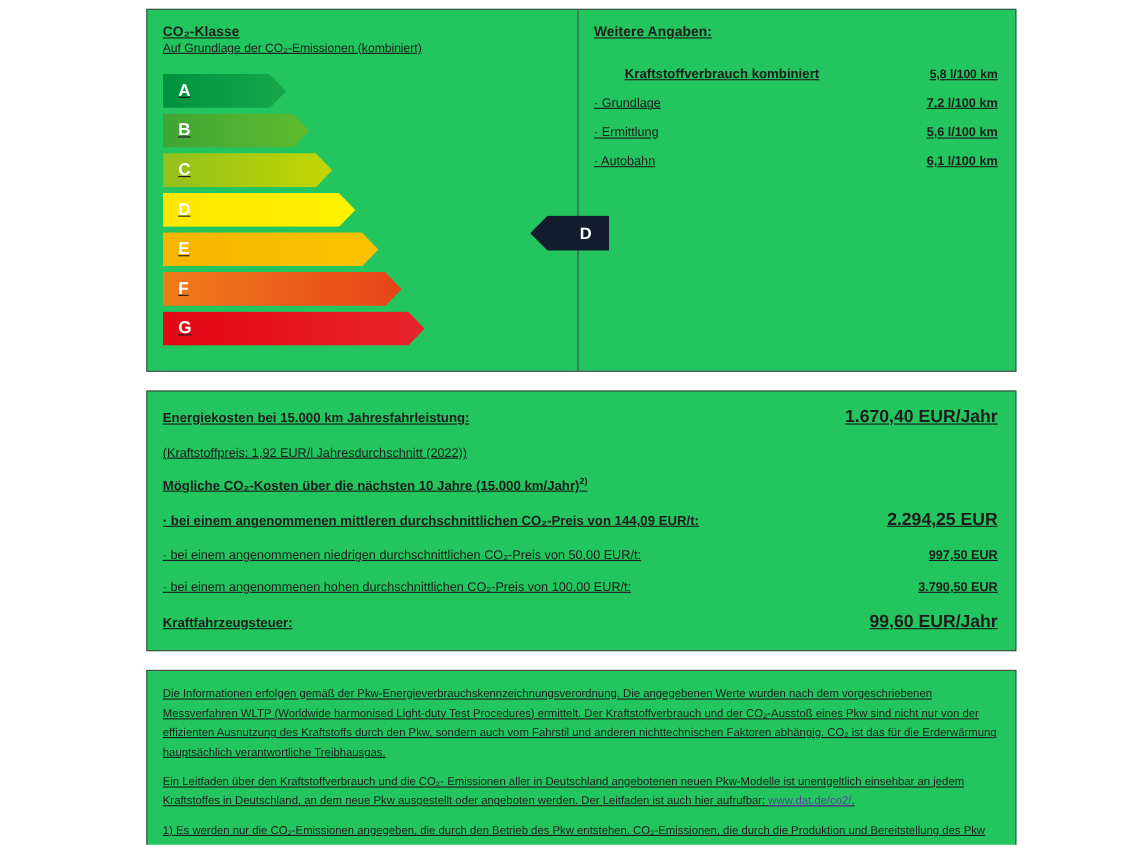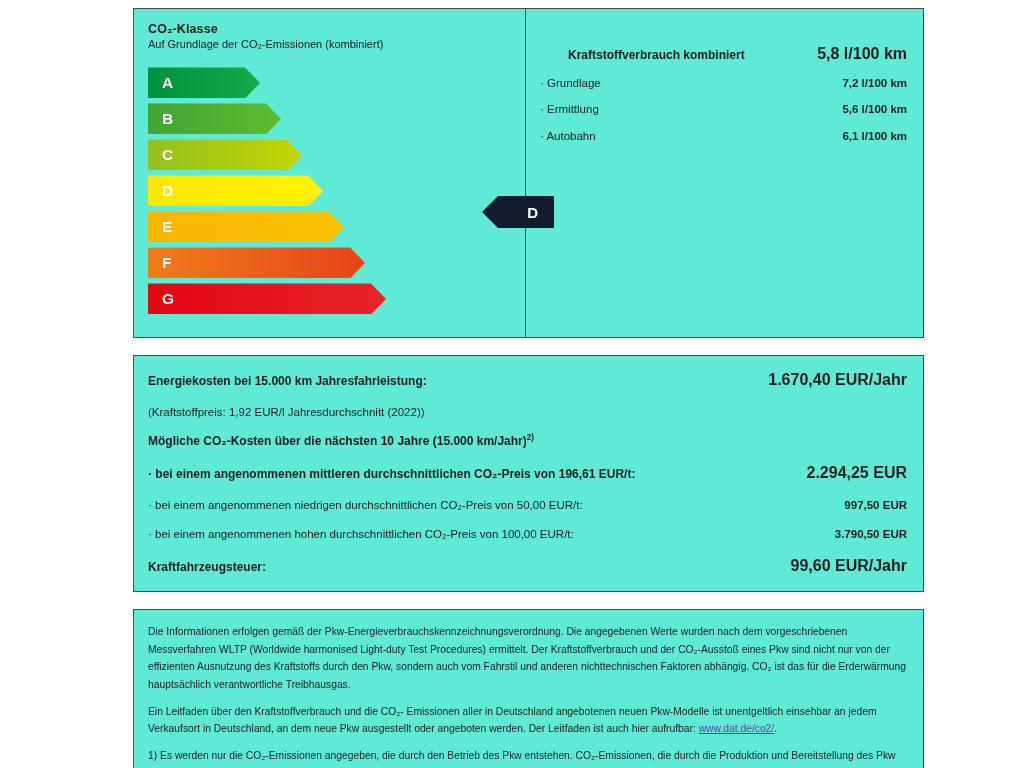--- a/index.html
+++ b/index.html
@@ -19,22 +19,23 @@
 
   .sheet {
     position: absolute;
     left: 133px;
     top: 8px;
     width: 791px;
   }
 
   .panel {
     border: 1.6px solid #4a4a4a;
-    background: #5eead4;
-    box-sizing: border-box;
+    background: #22c55e;
+    box-sizing: border-box;
+    text-decoration: underline;
   }
 
   
   #panel-class {
     height: 330px;
     display: flex;
     flex-direction: row;
   }
   .panel-left {
     width: 392px;
@@ -114,21 +115,21 @@
     line-height: 1.25;
   }
   .kv.main {
     font-weight: bold;
     font-size: 12px;
     margin-top: 22px;
     padding-left: 28px;
   }
   .kv.item { margin-top: 12px; }
   .kv .val { font-weight: bold; font-size: 11.5px; white-space: nowrap; }
-  .kv.main .val { font-size: 16px; }
+  .kv.main .val { font-size: 11px; }
 
   
   #panel-costs {
     margin-top: 17px;
     padding: 14px 16px 14px 14px;
     box-sizing: border-box;
   }
   .cost-row {
     display: flex;
     justify-content: space-between;
@@ -215,20 +216,23 @@
             </div>
           </div>
         </div>
 
       <div class="marker" id="class-marker">
         <span>D</span>
       </div>
     </div>
 
     <div class="panel-right">
+      <div class="hd">
+        <span>Weitere Angaben:</span>
+      </div>
 
       <div class="kv main">
         <span class="lbl">Kraftstoffverbrauch kombiniert</span>
         <span class="val">5,8 l/100 km</span>
       </div>
 
       <div id="consumption-items">
           <div class="kv item">
             <span class="lbl">· Grundlage</span>
             <span class="val">7,2 l/100 km</span>
@@ -257,21 +261,21 @@
       <span class="val"></span>
     </div>
 
     <div class="cost-row b spaced">
       <span class="lbl"><span>Mögliche CO₂-Kosten über die nächsten 10 Jahre (15.000 km/Jahr)</span><sup>2)</sup></span>
       <span class="val"></span>
     </div>
 
     <div id="co2-cost-rows">
         <div class="cost-row spaced b">
-          <span class="lbl" style="font-weight: bold;">· bei einem angenommenen mittleren durchschnittlichen CO₂-Preis von 196,61 EUR/t:</span>
+          <span class="lbl" style="font-weight: bold;">· bei einem angenommenen mittleren durchschnittlichen CO₂-Preis von 144,09 EUR/t:</span>
           <span class="val">2.294,25 EUR</span>
         </div>
         <div class="cost-row spaced">
           <span class="lbl">· bei einem angenommenen niedrigen durchschnittlichen CO₂-Preis von 50,00 EUR/t:</span>
           <span class="val">997,50 EUR</span>
         </div>
         <div class="cost-row spaced">
           <span class="lbl">· bei einem angenommenen hohen durchschnittlichen CO₂-Preis von 100,00 EUR/t:</span>
           <span class="val">3.790,50 EUR</span>
         </div>
@@ -279,18 +283,18 @@
 
     <div class="cost-row b spaced">
       <span class="lbl">Kraftfahrzeugsteuer:</span>
       <span class="val">99,60 EUR/Jahr</span>
     </div>
   </div>
 
   <div class="panel" id="panel-legal">
     <p class="legal-p">Die Informationen erfolgen gemäß der Pkw-Energieverbrauchskennzeichnungsverordnung. Die angegebenen Werte wurden nach dem vorgeschriebenen Messverfahren WLTP (Worldwide harmonised Light-duty Test Procedures) ermittelt. Der Kraftstoffverbrauch und der CO₂-Ausstoß eines Pkw sind nicht nur von der effizienten Ausnutzung des Kraftstoffs durch den Pkw, sondern auch vom Fahrstil und anderen nichttechnischen Faktoren abhängig. CO₂ ist das für die Erderwärmung hauptsächlich verantwortliche Treibhausgas.</p>
     <p class="legal-p">
-      <span>Ein Leitfaden über den Kraftstoffverbrauch und die CO₂- Emissionen aller in Deutschland angebotenen neuen Pkw-Modelle ist unentgeltlich einsehbar an jedem Verkaufsort in Deutschland, an dem neue Pkw ausgestellt oder angeboten werden. Der Leitfaden ist auch hier aufrufbar: </span><a class="dat-link" href="#">www.dat.de/co2/</a><span>.</span>
+      <span>Ein Leitfaden über den Kraftstoffverbrauch und die CO₂- Emissionen aller in Deutschland angebotenen neuen Pkw-Modelle ist unentgeltlich einsehbar an jedem Kraftstoffes in Deutschland, an dem neue Pkw ausgestellt oder angeboten werden. Der Leitfaden ist auch hier aufrufbar: </span><a class="dat-link" href="#">www.dat.de/co2/</a><span>.</span>
     </p>
     <p class="legal-p">1) Es werden nur die CO₂-Emissionen angegeben, die durch den Betrieb des Pkw entstehen. CO₂-Emissionen, die durch die Produktion und Bereitstellung des Pkw sowie des Kraftstoffes bzw. der Energieträger entstehen oder vermieden werden, werden bei der Ermittlung der CO₂-Emissionen gemäß WLTP nicht berücksichtigt.</p>
   </div>
 
 </div>
 
 </body></html>

